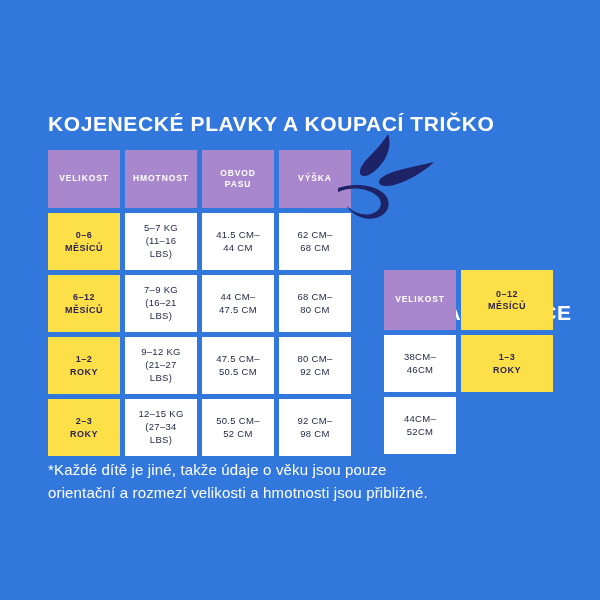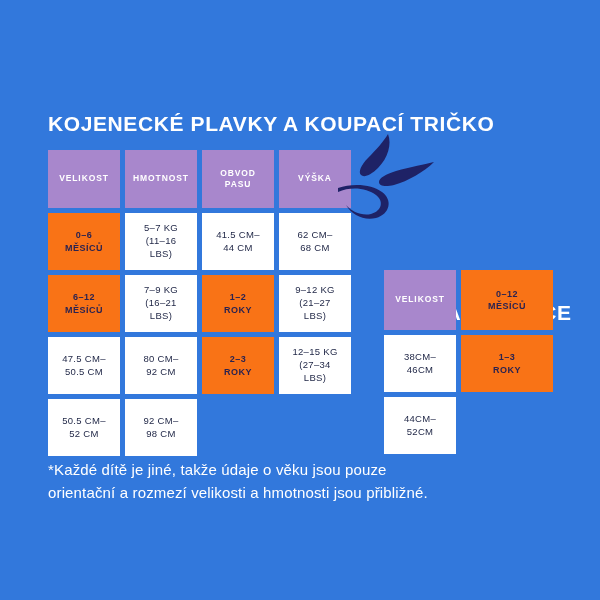--- a/index.html
+++ b/index.html
@@ -63,21 +63,21 @@
     padding: 12px;
   }
   .cell-head {
     background: #a887cc;
     color: #ffffff;
     font-weight: bold;
     font-size: 8.5px;
     letter-spacing: 0.9px;
   }
   .cell-size {
-    background: #f97316;
+    background: #fde047;
     color: #2b2350;
     font-weight: bold;
     font-size: 9px;
     letter-spacing: 0.5px;
   }
   .cell-data {
     background: #ffffff;
     color: #1d2444;
     font-weight: normal;
     font-size: 9.5px;
@@ -120,20 +120,22 @@
     <div class="cell cell-head">OBVOD PASU</div>
     <div class="cell cell-head">VÝŠKA</div>
 
     <div class="cell cell-size">0–6<br>MĚSÍCŮ</div>
     <div class="cell cell-data">5–7 KG<br>(11–16 LBS)</div>
     <div class="cell cell-data">41.5 CM–<br>44 CM</div>
     <div class="cell cell-data">62 CM–<br>68 CM</div>
 
     <div class="cell cell-size">6–12<br>MĚSÍCŮ</div>
     <div class="cell cell-data">7–9 KG<br>(16–21 LBS)</div>
+    <div class="cell cell-data">44 CM–<br>47.5 CM</div>
+    <div class="cell cell-data">68 CM–<br>80 CM</div>
 
     <div class="cell cell-size">1–2<br>ROKY</div>
     <div class="cell cell-data">9–12 KG<br>(21–27 LBS)</div>
     <div class="cell cell-data">47.5 CM–<br>50.5 CM</div>
     <div class="cell cell-data">80 CM–<br>92 CM</div>
 
     <div class="cell cell-size">2–3<br>ROKY</div>
     <div class="cell cell-data">12–15 KG<br>(27–34 LBS)</div>
     <div class="cell cell-data">50.5 CM–<br>52 CM</div>
     <div class="cell cell-data">92 CM–<br>98 CM</div>

